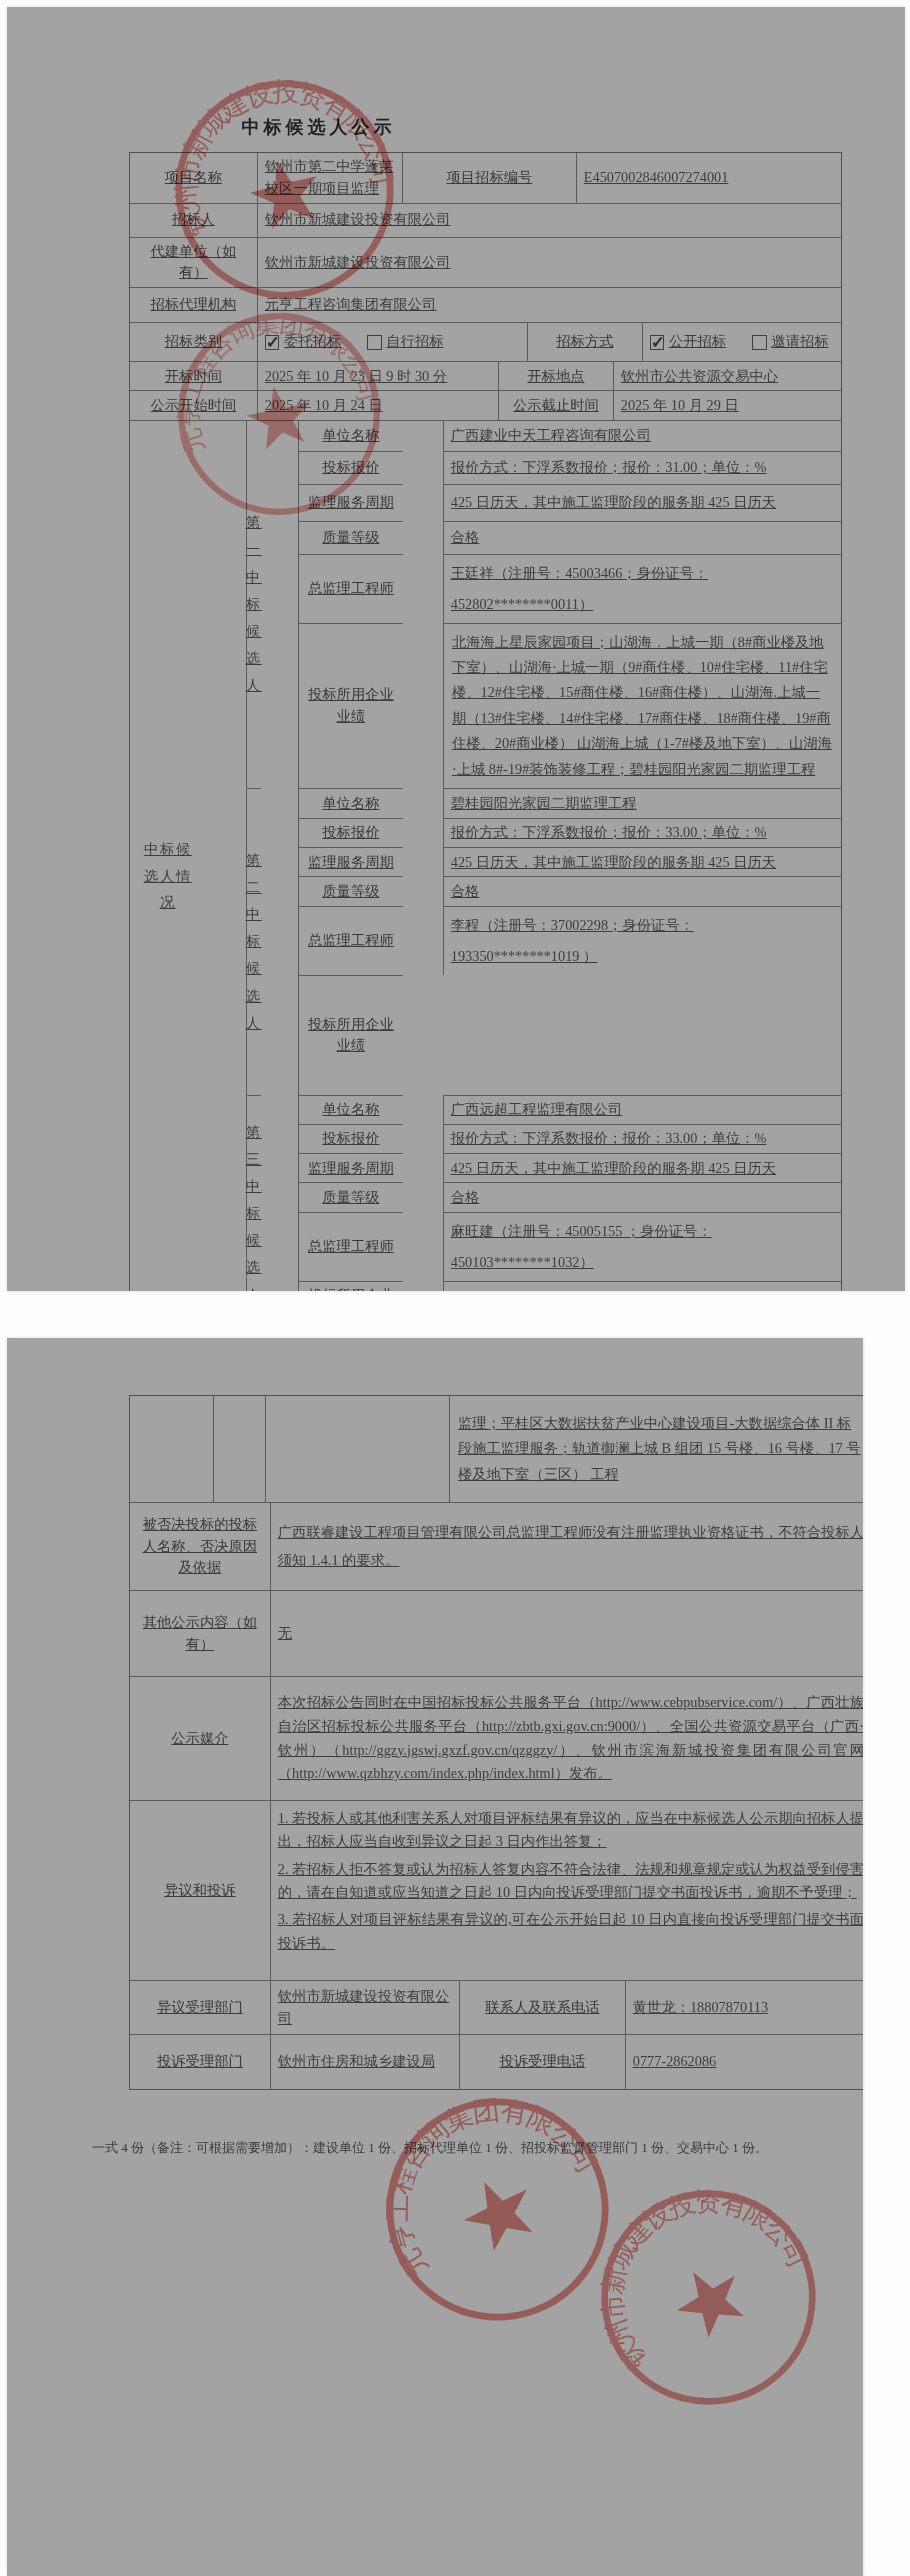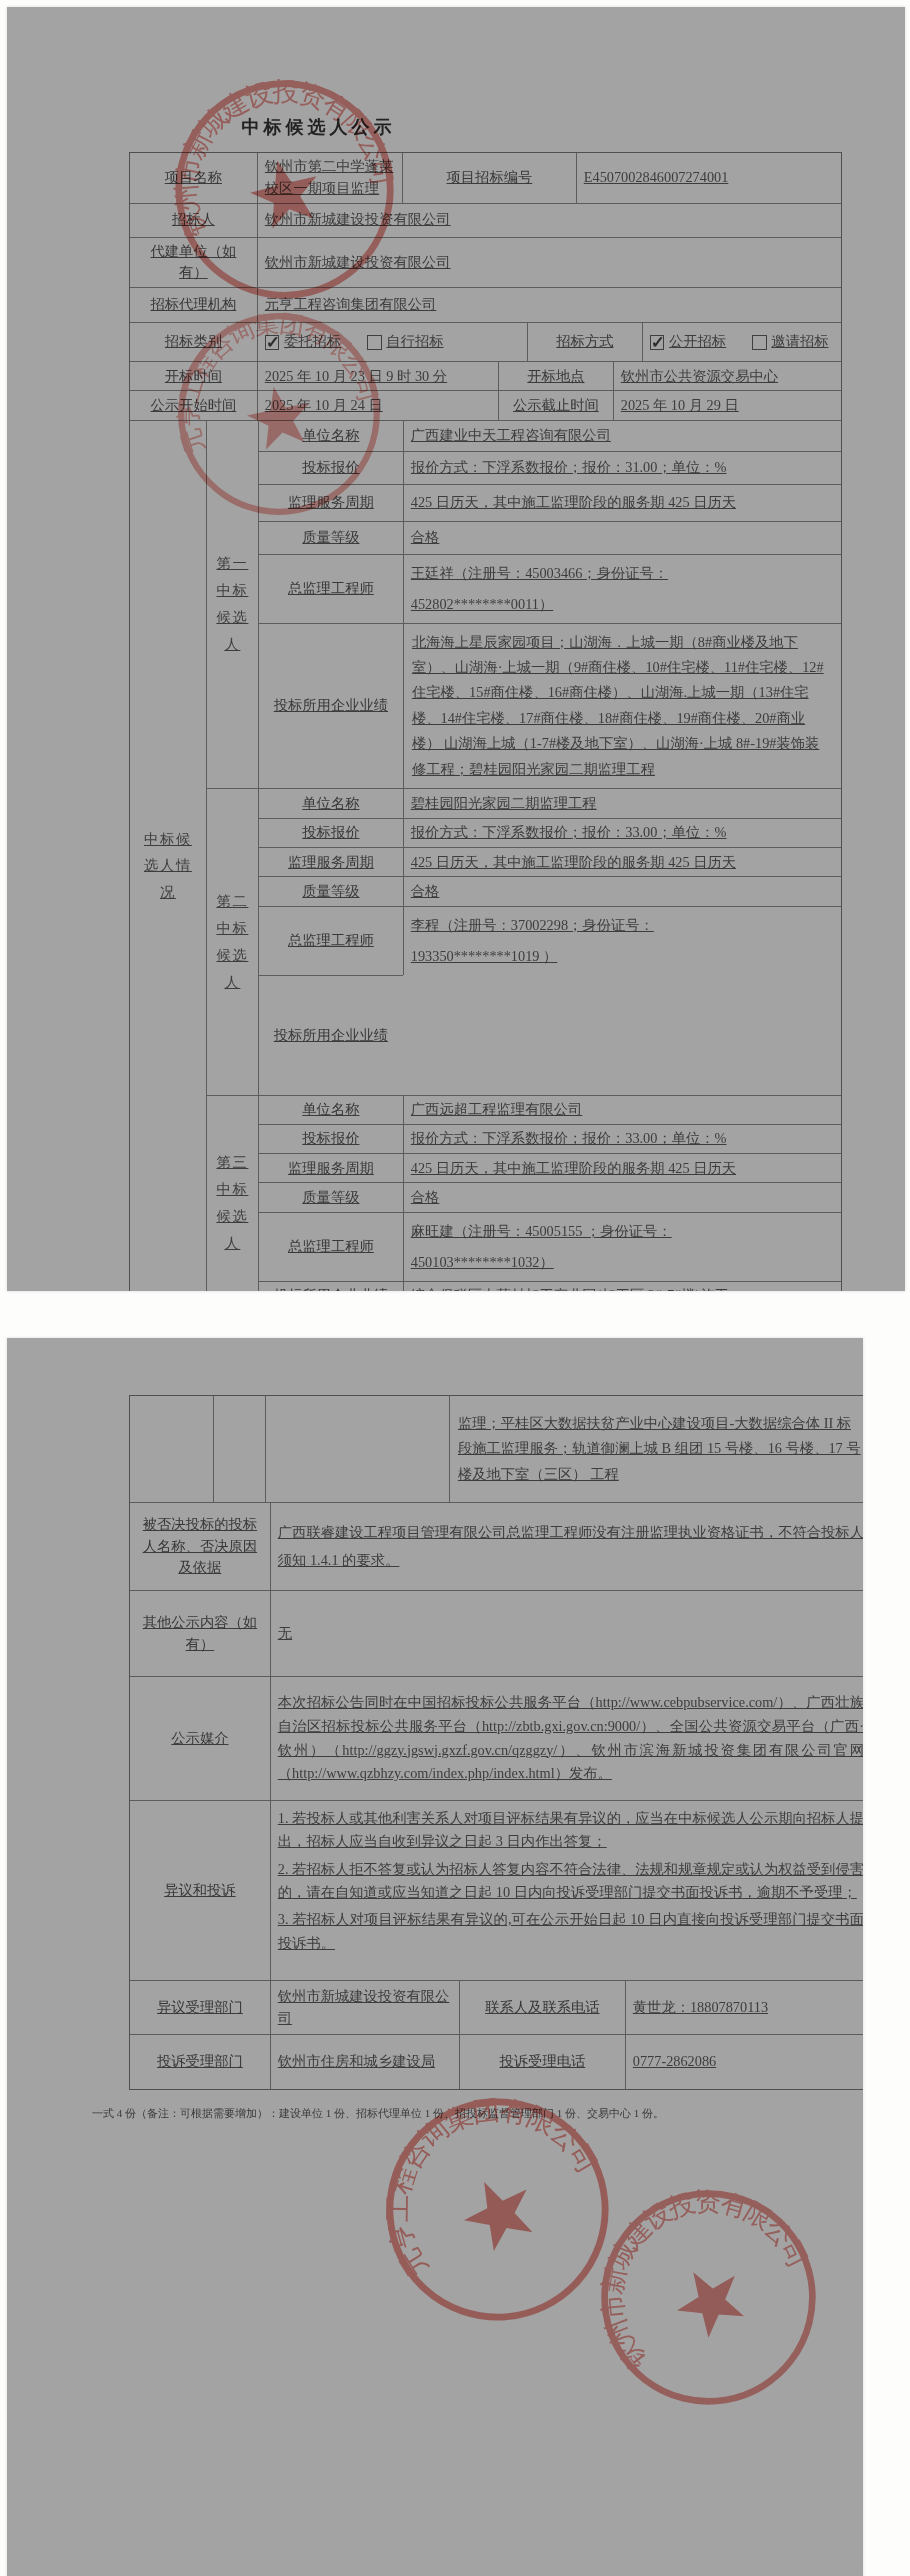--- a/index.html
+++ b/index.html
@@ -48,21 +48,21 @@
   .cand-grid{
     display:grid;
     grid-template-columns:76px 52px 145px 1fr;
   }
   .gc{
     display:flex;align-items:center;justify-content:center;
     padding:3.4px 6.9px;box-sizing:border-box;
     font-size:14.3px;line-height:1.5;text-align:center;
   }
   .gc.val{justify-content:flex-start;text-align:left;}
-  .bl{border-left:0.8px solid #5c5c5c;}
+  .bl{border-left:0.8px solid #5c5c5c;margin-left:40px;}
   .bt{border-top:0.8px solid #5c5c5c;text-align:center;}
   .stackwrap{display:inline-block;width:60px;line-height:1.85;letter-spacing:1.7px;word-break:break-all;}
   .stackrank{display:inline-block;width:33px;line-height:1.9;letter-spacing:1.7px;word-break:break-all;}
   .pre{white-space:pre-line;line-height:2.15;}
   .perf{line-height:1.78;padding:5.7px 8px;}
   .air2{line-height:1.9;}
   .jtext{text-align:justify;line-height:1.66;}
   .jtext p{margin:0 0 3.4px 0;}
 
   
@@ -72,22 +72,22 @@
     position:relative;display:inline-block;flex:0 0 auto;
     width:12.6px;height:12.6px;border:1.4px solid #3f3f3f;background:transparent;
   }
   .cbx[data-checked="true"]::after{
     content:"✓";position:absolute;left:0px;top:-5.7px;
     font-size:17px;color:#2e2e2e;font-weight:bold;
   }
 
   
   .footer-note{
-    position:absolute;left:85px;top:765px;width:718px;
-    font-size:11px;line-height:1.85;color:#3a3a3a;
+    position:absolute;left:85px;top:798px;width:718px;
+    font-size:13px;line-height:1.85;color:#3a3a3a;
   }
 
   
   .stamp{position:absolute;mix-blend-mode:multiply;pointer-events:none;}
   .sc{fill:none;stroke:#dc4c42;stroke-width:9px;}
   .st{fill:#dc4c42;font-size:36px;font-family:"Liberation Serif","DejaVu Serif",serif;}
   .sp{fill:#d8453c;}
 </style>
 </head>
 <body>

